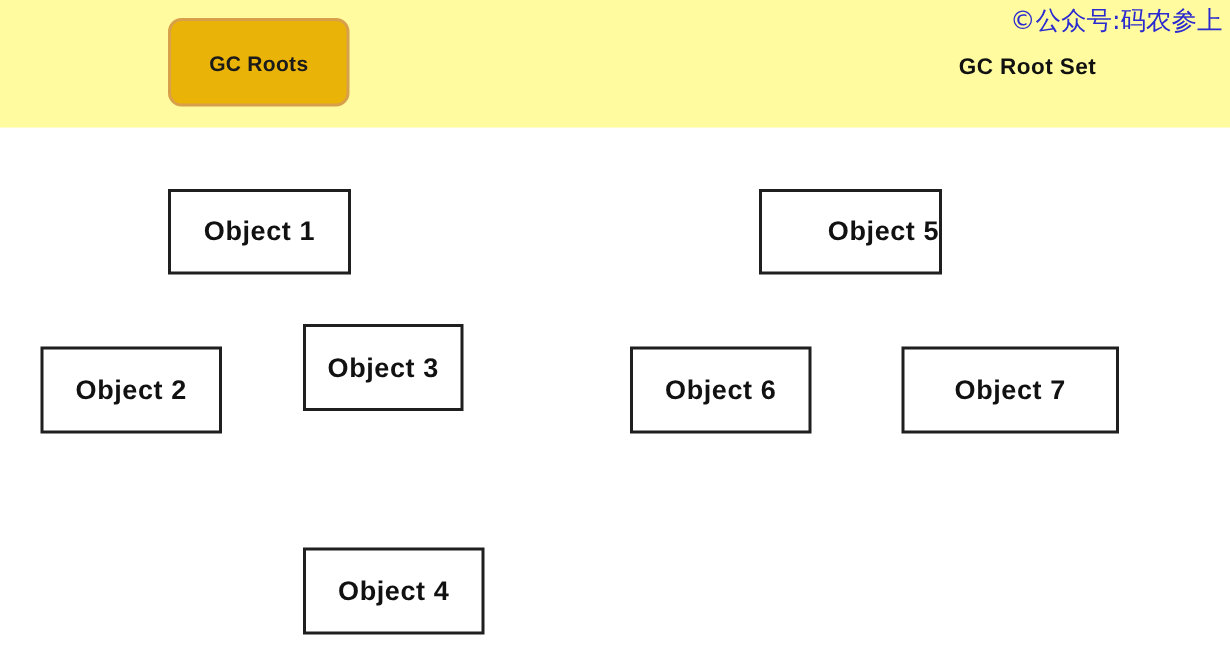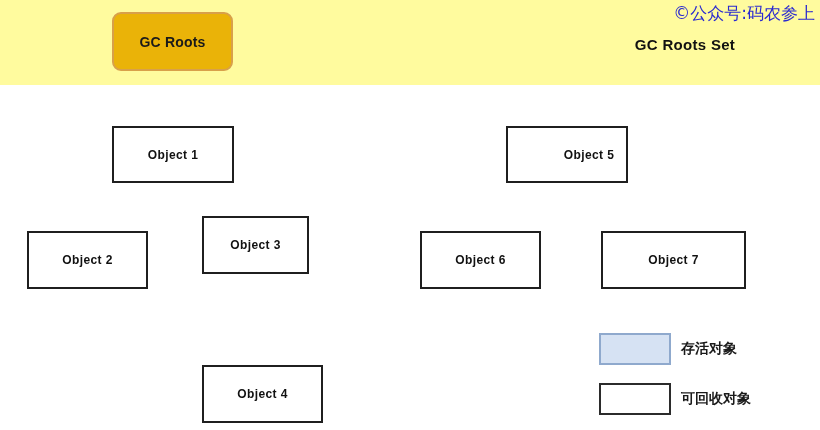--- a/index.html
+++ b/index.html
@@ -76,21 +76,21 @@
   .obj-box {
     position: absolute;
     background: #ffffff;
     border: 2px solid #1f1f1f;
     box-sizing: border-box;
     display: flex;
     align-items: center;
     justify-content: center;
   }
   .obj-box .lbl {
-    font-size: 12px;
+    font-size: 18px;
     font-weight: bold;
     color: #111111;
     letter-spacing: 0.4px;
     white-space: nowrap;
   }
 
   
   .legend {
     position: absolute;
     left: 599px;
@@ -130,21 +130,21 @@
 
 <div id="canvas">
 
   <div class="banner">
     <div class="watermark">©公众号:码农参上</div>
 
     <div class="gc-roots-box">
       <span class="lbl">GC Roots</span>
     </div>
 
-    <div class="banner-title">GC Roots Set</div>
+    <div class="banner-title">GC Root Set</div>
   </div>
 
   <div id="objects-layer">
       <div class="obj-box" style="left: 112px; top: 126px; width: 122px; height: 57px;">
         <span class="lbl">Object  1</span>
       </div>
       <div class="obj-box" style="left: 506px; top: 126px; width: 122px; height: 57px; padding-left: 44px;">
         <span class="lbl">Object  5</span>
       </div>
       <div class="obj-box" style="left: 27px; top: 231px; width: 121px; height: 58px;">
@@ -157,24 +157,14 @@
         <span class="lbl">Object  6</span>
       </div>
       <div class="obj-box" style="left: 601px; top: 231px; width: 145px; height: 58px;">
         <span class="lbl">Object  7</span>
       </div>
       <div class="obj-box" style="left: 202px; top: 341px; width: 121px; height: 58px; margin-top: 24px;">
         <span class="lbl">Object  4</span>
       </div>
     </div>
 
-  <div class="legend">
-    <div class="legend-row">
-      <div class="legend-swatch alive"></div>
-      <div class="legend-label">存活对象</div>
-    </div>
-    <div class="legend-row">
-      <div class="legend-swatch garbage"></div>
-      <div class="legend-label">可回收对象</div>
-    </div>
-  </div>
 
 </div>
 
 </body></html>

